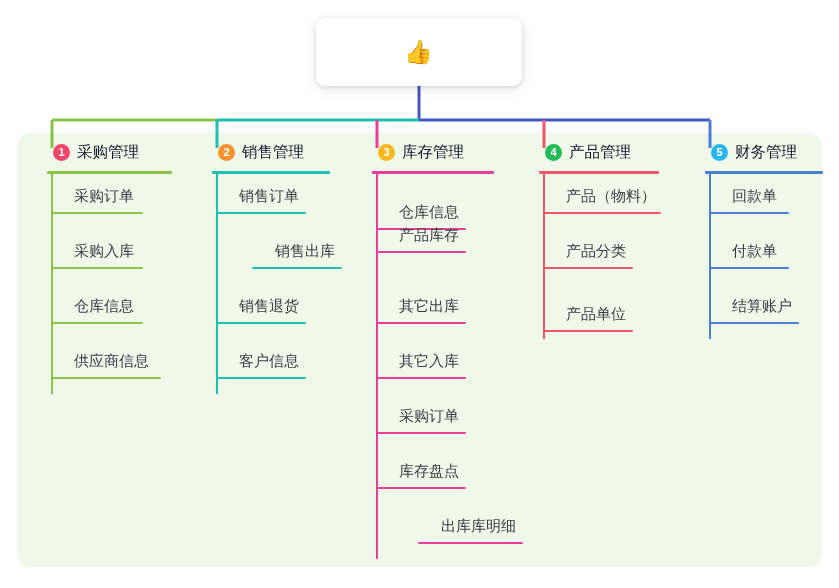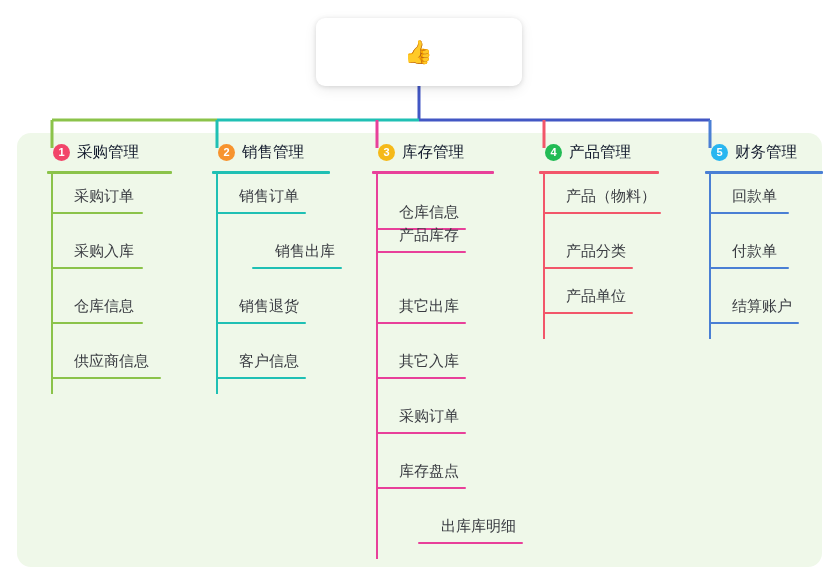--- a/index.html
+++ b/index.html
@@ -240,21 +240,21 @@
         <div class="items">
           <div class="spine" style="height: 165px; background: rgb(242, 86, 106);"></div>
           <div class="item" style="top: 0px; width: 118px; padding-left: 23px;">
             <div class="item-label">产品（物料）</div>
             <div class="item-rule" style="width: 118px; background: rgb(242, 86, 106);"></div>
           </div>
           <div class="item" style="top: 55px; width: 90px;">
             <div class="item-label">产品分类</div>
             <div class="item-rule" style="width: 90px; background: rgb(242, 86, 106);"></div>
           </div>
-          <div class="item" style="top: 100px; width: 90px;">
+          <div class="item" style="top: 118px; width: 90px;">
             <div class="item-label">产品单位</div>
             <div class="item-rule" style="width: 90px; background: rgb(242, 86, 106);"></div>
           </div>
         </div>
       </div>
       <div class="column" style="left: 678px;">
         <div class="col-head">
           <span class="badge" style="background: rgb(41, 182, 240);">5</span>
           <span class="col-title">财务管理</span>
         </div>

